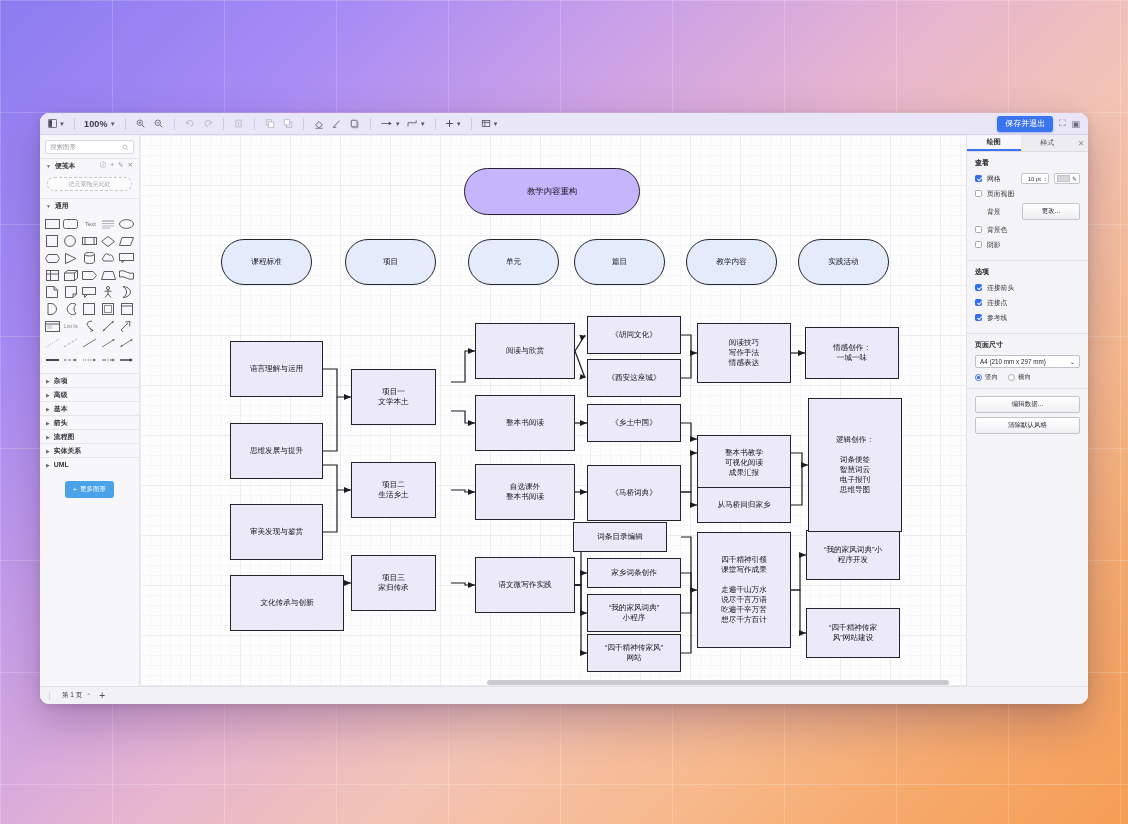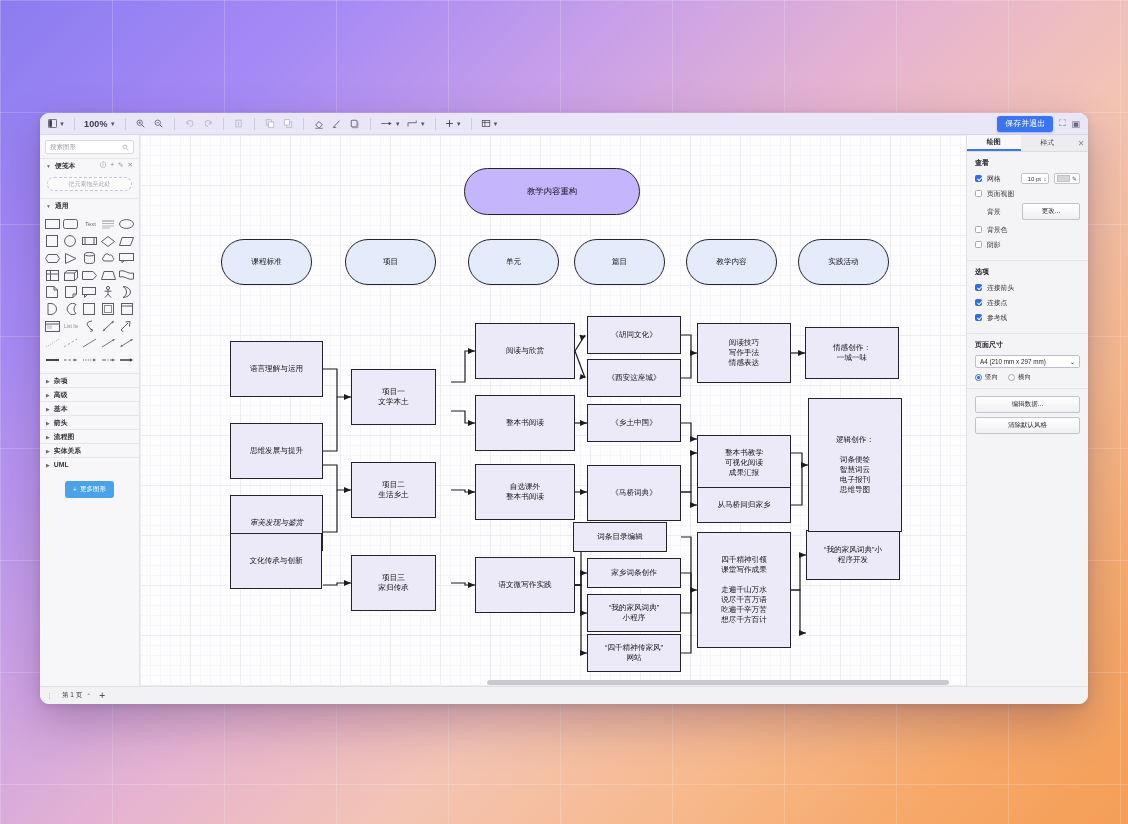--- a/index.html
+++ b/index.html
@@ -744,22 +744,22 @@
 
         <div class="node round" style="left:81px; top:104px; width:91px; height:46px;">课程标准</div>
         <div class="node round" style="left:205px; top:104px; width:91px; height:46px;">项目</div>
         <div class="node round" style="left:328px; top:104px; width:91px; height:46px;">单元</div>
         <div class="node round" style="left:546px; top:104px; width:91px; height:46px;">教学内容</div>
         <div class="node round" style="left:434px; top:104px; width:91px; height:46px;">篇目</div>
         <div class="node round" style="left:658px; top:104px; width:91px; height:46px;">实践活动</div>
 
         <div class="node" style="left:90px; top:206px; width:93px; height:56px;">语言理解与运用</div>
         <div class="node" style="left:90px; top:288px; width:93px; height:56px;">思维发展与提升</div>
-        <div class="node" style="left:90px; top:360px; width:93px; height:56px;font-style:italic;">审美发现与鉴赏</div>
-        <div class="node" style="left:90px; top:398px; width:92px; height:56px;">文化传承与创新</div>
+        <div class="node" style="left:90px; top:369px; width:93px; height:56px;">审美发现与鉴赏</div>
+        <div class="node" style="left:90px; top:440px; width:114px; height:56px;">文化传承与创新</div>
 
         <div class="node" style="left:211px; top:234px; width:85px; height:56px;">项目一
 文学本土</div>
         <div class="node" style="left:211px; top:327px; width:85px; height:56px;">项目二
 生活乡土</div>
         <div class="node" style="left:211px; top:420px; width:85px; height:56px;">项目三
 家归传承</div>
 
         <div class="node" style="left:335px; top:188px; width:100px; height:56px;">阅读与欣赏</div>
         <div class="node" style="left:335px; top:260px; width:100px; height:56px;">整本书阅读</div>
@@ -796,20 +796,22 @@
         <div class="node" style="left:665px; top:192px; width:94px; height:52px;">情感创作：
 一城一味</div>
         <div class="node" style="left:666px; top:395px; width:94px; height:50px;">“我的家风词典”小
 程序开发</div>
         <div class="node" style="left:668px; top:263px; width:94px; height:134px;">逻辑创作：
 
 词条便签
 智慧词云
 电子报刊
 思维导图</div>
+        <div class="node" style="left:666px; top:473px; width:94px; height:50px;">“四千精神传家
+风”网站建设</div>
       </div>
 
       <div class="hscroll">
         <div class="thumb"></div>
       </div>
     </div>
 
     <div class="rpanel">
       <div class="rtabs">
         <div class="rtab active">绘图</div>

